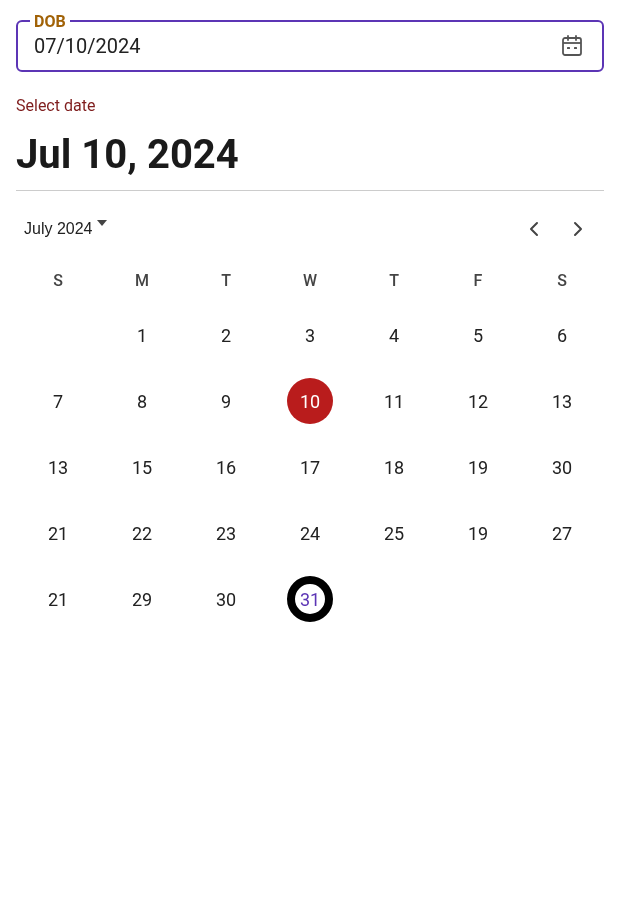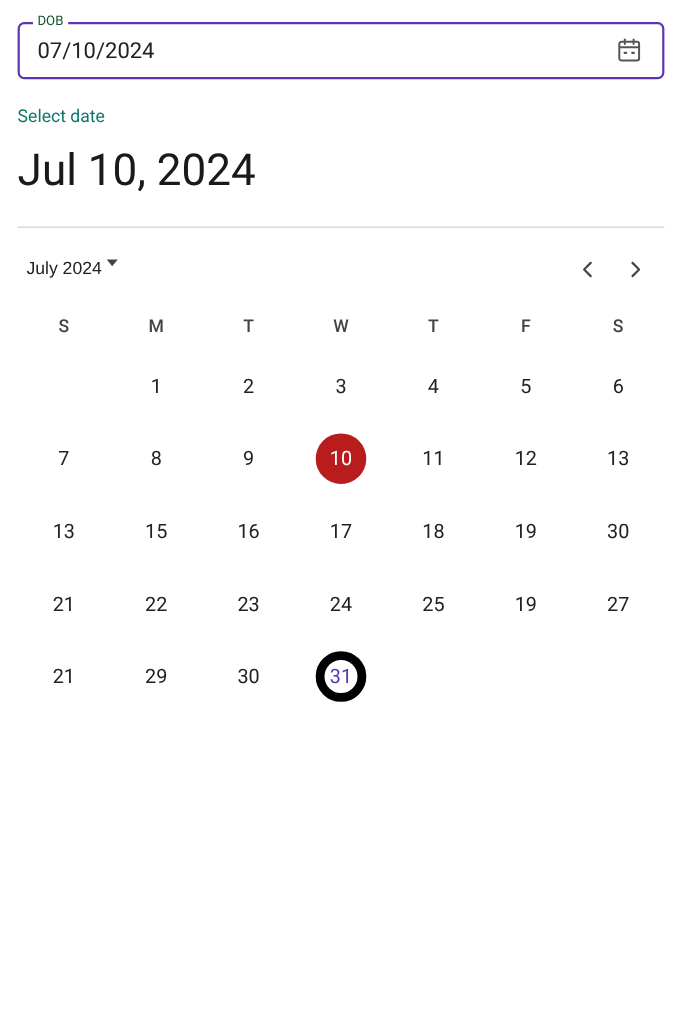--- a/index.html
+++ b/index.html
@@ -28,23 +28,23 @@
       padding: 10px 50px 10px 16px;
       margin-bottom: 24px;
     }
 
     .dob-label {
       position: absolute;
       top: -10px;
       left: 12px;
       background: #fff;
       padding: 0 4px;
-      font-size: 12px;
-      color: #14532d;
-      font-weight: 400;
+      font-size: 16px;
+      color: #a16207;
+      font-weight: 700;
     }
 
     .dob-value {
       font-size: 20px;
       color: #222;
       line-height: 1.4;
     }
 
     .calendar-icon-btn {
       position: absolute;
@@ -57,31 +57,31 @@
       color: #555;
       padding: 4px;
       display: flex;
       align-items: center;
       justify-content: center;
     }
 
     
     .select-date-label {
       font-size: 16px;
-      color: #0f766e;
+      color: #7f1d1d;
       margin-bottom: 16px;
     }
 
     
     .selected-date-display {
       font-size: 40px;
-      font-weight: 400;
+      font-weight: 700;
       color: #1a1a1a;
       margin-bottom: 12px;
-      padding-bottom: 28px;
+      padding-bottom: 12px;
       border-bottom: 1px solid #ccc;
     }
 
     
     .month-nav {
       display: flex;
       align-items: center;
       justify-content: space-between;
       padding: 12px 8px;
       margin-bottom: 8px;

